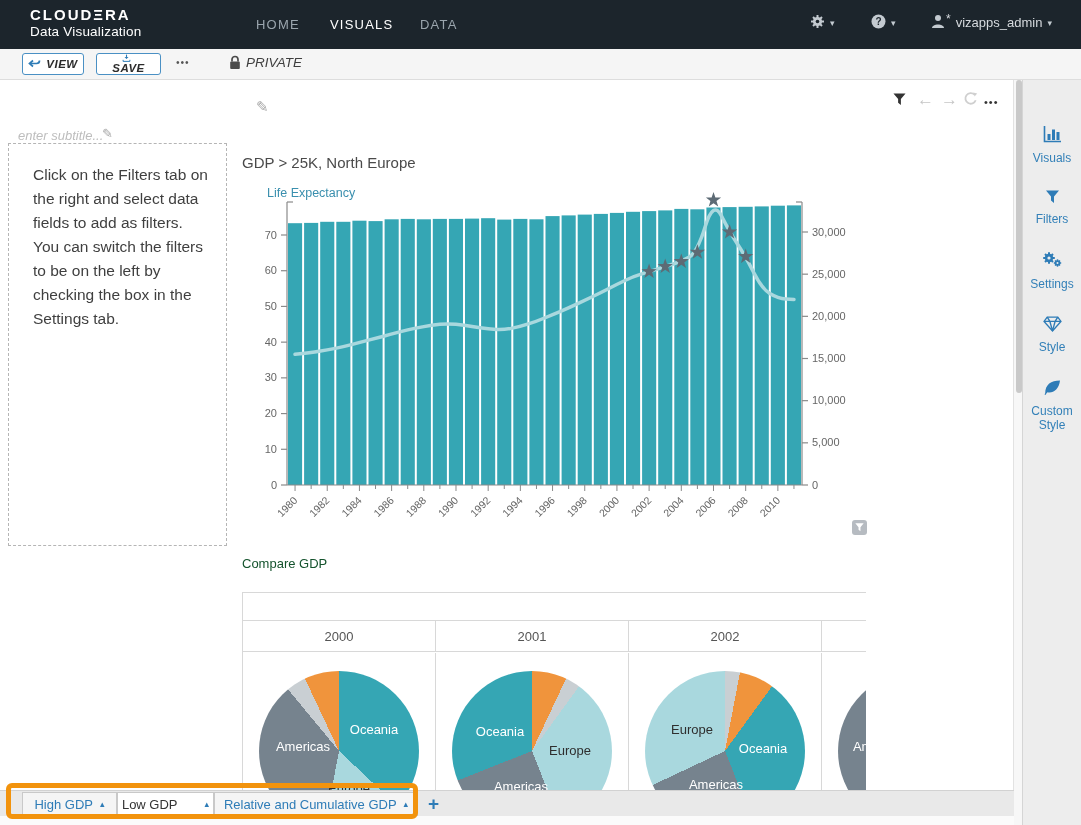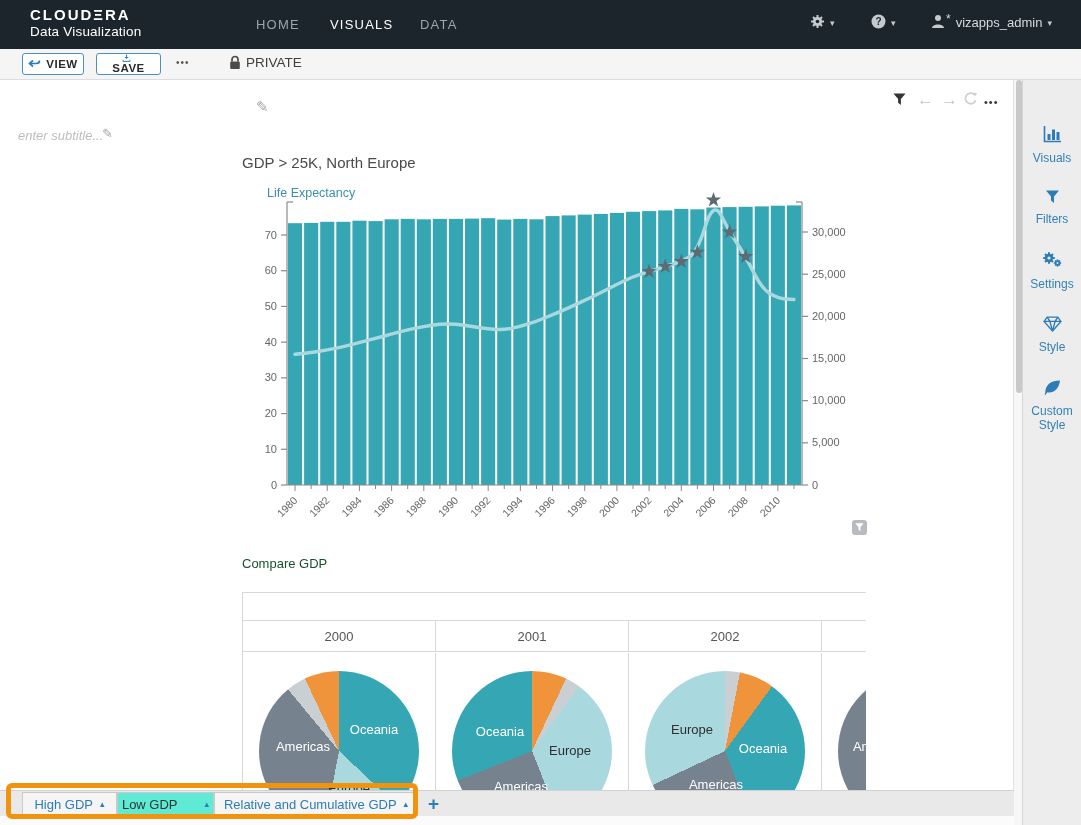--- a/index.html
+++ b/index.html
@@ -12,21 +12,21 @@
   #brand .l1 { font-size:15px; font-weight:bold; letter-spacing:2px; }
   #brand .l2 { font-size:13.5px; margin-top:1px; letter-spacing:0.2px; }
   .nav-item { position:absolute; top:17px; font-size:13px; letter-spacing:1.2px; color:#9aa5ad; cursor:pointer; }
   .nav-item.active { color:#ffffff; }
   .nav-right { position:absolute; top:14px; display:flex; align-items:center; color:#c3cad0; font-size:13px; cursor:pointer; }
   .caret { font-size:9px; color:#c3cad0; margin-left:5px; }
   #nav-user-label { margin-left:6px; color:#d6dade; }
   .asterisk { color:#d6dade; font-size:12px; position:relative; top:-4px; left:1px; }
 
   
-  #toolbar { position:absolute; left:0; top:49px; width:1081px; height:31px; background:#f5f5f5; border-bottom:1px solid #ddd; }
+  #toolbar { position:absolute; left:0; top:49px; width:1081px; height:31px; background:#f5f5f5; border-bottom:1px solid #ddd;font-style:italic; }
   .tb-btn { position:absolute; top:4px; height:22px; background:#fff; border:1px solid #4a90c4; border-radius:3px;
             display:flex; align-items:center; justify-content:center; font-size:11.5px; font-weight:bold;
             letter-spacing:0.5px; color:#2b2b2b; cursor:pointer; }
   .tb-btn svg { margin-right:5px; }
   #btn-view { left:22px; width:62px; }
   #btn-save { left:96px; width:65px;flex-direction:column; }
   #btn-more { position:absolute; left:176px; top:8px; font-size:10px; letter-spacing:1px; color:#555; cursor:pointer; }
   #privacy  { position:absolute; left:229px; top:6px; display:flex; font-size:13.5px; color:#3f3f3f; cursor:pointer; }
   #privacy svg { margin-right:5px; }
 
@@ -66,21 +66,21 @@
   .pie { position:absolute; left:16px; top:18px; width:160px; height:160px; border-radius:50%; }
   .pie-label { position:absolute; font-size:13px; transform:translate(-50%,-50%); white-space:nowrap; }
   .pie-label.light { color:#fff; }
   .pie-label.dark  { color:#2e2e2e; }
 
   
   #tabbar { position:absolute; left:0; top:710px; width:1014px; height:26px; background:#e9e9e9; border-top:1px solid #d2d2d2; z-index:5; }
   .sheet-tab { position:absolute; top:1px; height:24px; border:1px solid #c9c9c9; background:#f5f5f5;
                display:flex; align-items:center; justify-content:center; font-size:13px; color:#2e7cb7; cursor:pointer; }
   .sheet-tab .tab-caret { font-size:9px; color:#2e7cb7; margin-left:7px; }
-  .sheet-tab.active { background:#5eead4; color:#333;gap:20px; }
+  .sheet-tab.active { background:#ffffff; color:#333;gap:20px; }
   #tab-add { position:absolute; left:428px; top:2px; font-size:19px; font-weight:bold; color:#2e7cb7; cursor:pointer; }
   #below-tabbar { position:absolute; left:0; top:736px; width:1014px; height:9px; background:#fbfbfb; z-index:5; }
   #annotation { position:absolute; left:6px; top:703px; width:412px; height:36px; border:5px solid #f2930d; border-radius:6px; z-index:9; pointer-events:none; }
 
   
   #scroll-strip { position:absolute; left:1013px; top:80px; width:9px; height:745px; background:#f7f7f7; border-left:1px solid #e2e2e2; }
   #scroll-thumb { position:absolute; left:1.5px; top:0; width:6px; height:313px; background:#c9c9c9; border-radius:3px; cursor:pointer; }
   #sidebar { position:absolute; left:1022px; top:80px; width:59px; height:745px; background:#ededed; border-left:1px solid #d5d5d5;
              display:flex; flex-direction:column; align-items:center; padding-top:46px; }
   .sb-item { display:flex; flex-direction:column; align-items:center; margin-bottom:25px; cursor:pointer; }
@@ -180,20 +180,22 @@
     <span class="hdr-icon" id="icon-back" style="left:917px">←</span>
     <span class="hdr-icon" id="icon-fwd" style="left:941px">→</span>
     <span class="hdr-icon" style="left:963px;top:12px">
       <svg width="15" height="14" viewBox="0 0 15 14">
           <path d="M12.7,8.2 a5.3,5.3 0 1 1 -1.2,-5.5" stroke="#cfcfcf" stroke-width="1.8" fill="none"></path>
           <path d="M10.2,0.6 L14.2,1.4 L11.6,4.6 Z" fill="#cfcfcf"></path>
         </svg>
     </span>
     <span class="hdr-icon" id="icon-more-dash" style="left:984px">•••</span>
 
+    <div id="note-box">Click on the Filters tab on the right and select data fields to add as filters.
+You can switch the filters to be on the left by checking the box in the Settings tab.</div>
 
     <div id="chart1-title">GDP &gt; 25K, North Europe</div>
     <div id="legend-left">Life Expectancy</div>
     <div id="chart1-mount"><svg width="625" height="345" viewBox="0 0 625 345">
           <rect x="48.0" y="37.2" width="14.1" height="261.8" fill="#35a6b4"></rect>
           <rect x="64.1" y="36.9" width="14.1" height="262.1" fill="#35a6b4"></rect>
           <rect x="80.2" y="35.8" width="14.1" height="263.2" fill="#35a6b4"></rect>
           <rect x="96.3" y="35.8" width="14.1" height="263.2" fill="#35a6b4"></rect>
           <rect x="112.4" y="34.7" width="14.1" height="264.3" fill="#35a6b4"></rect>
           <rect x="128.5" y="35.1" width="14.1" height="263.9" fill="#35a6b4"></rect>

